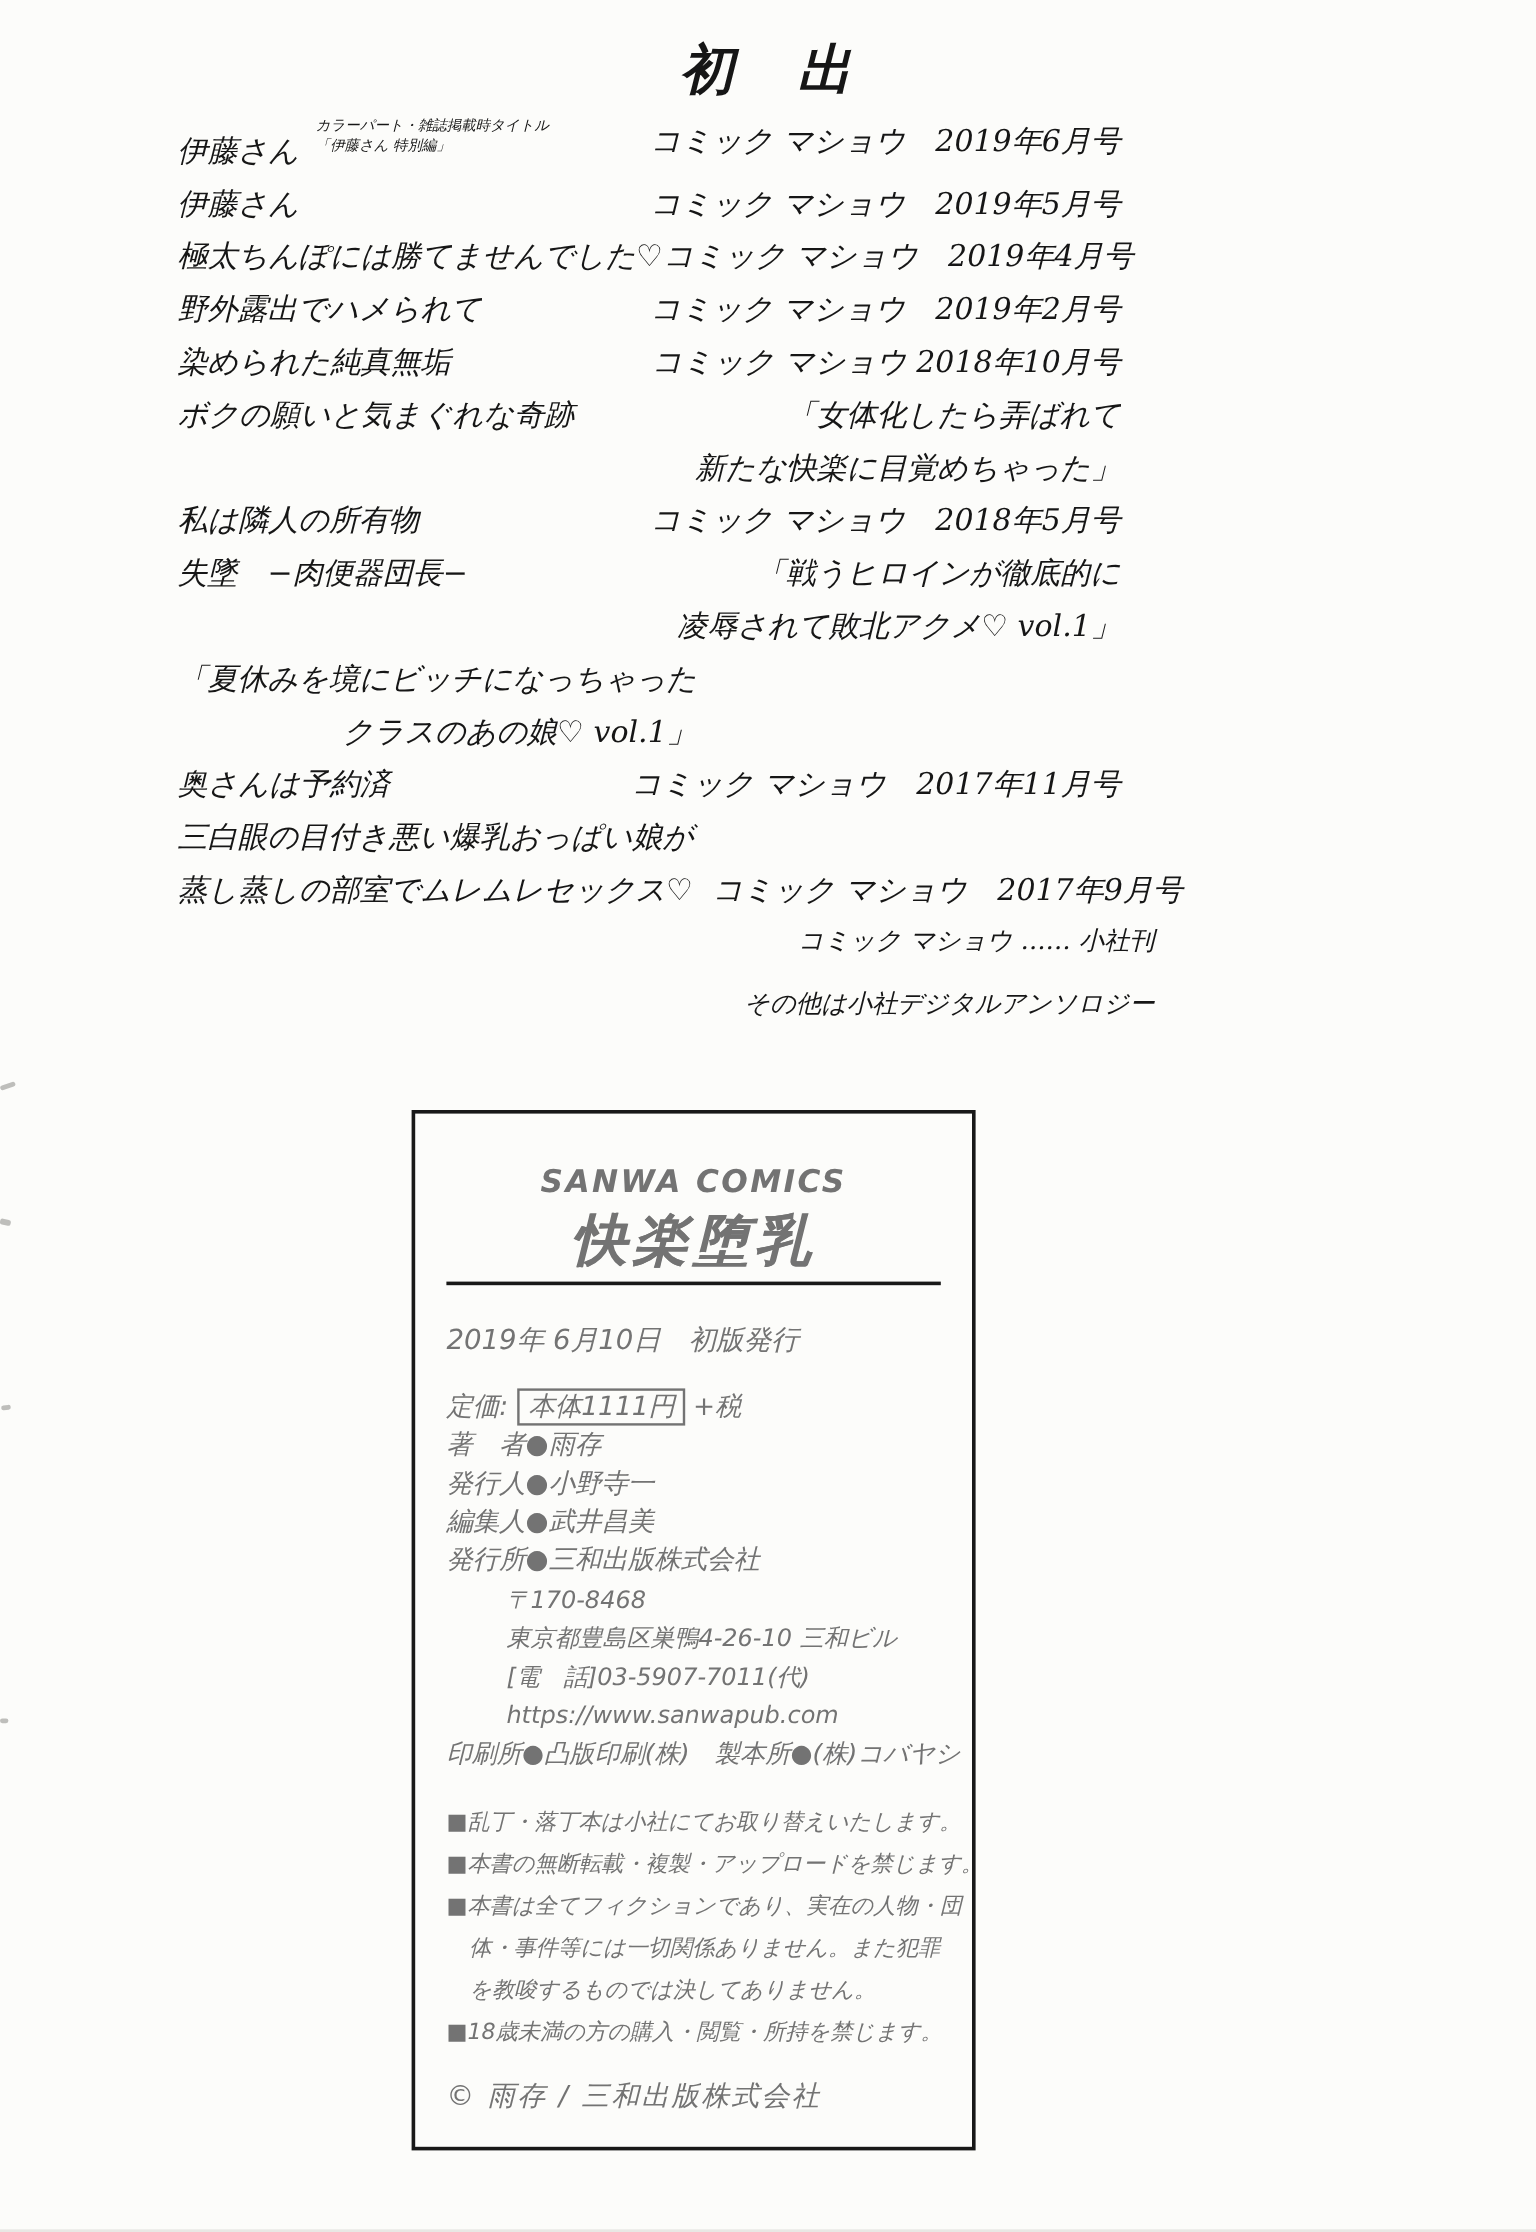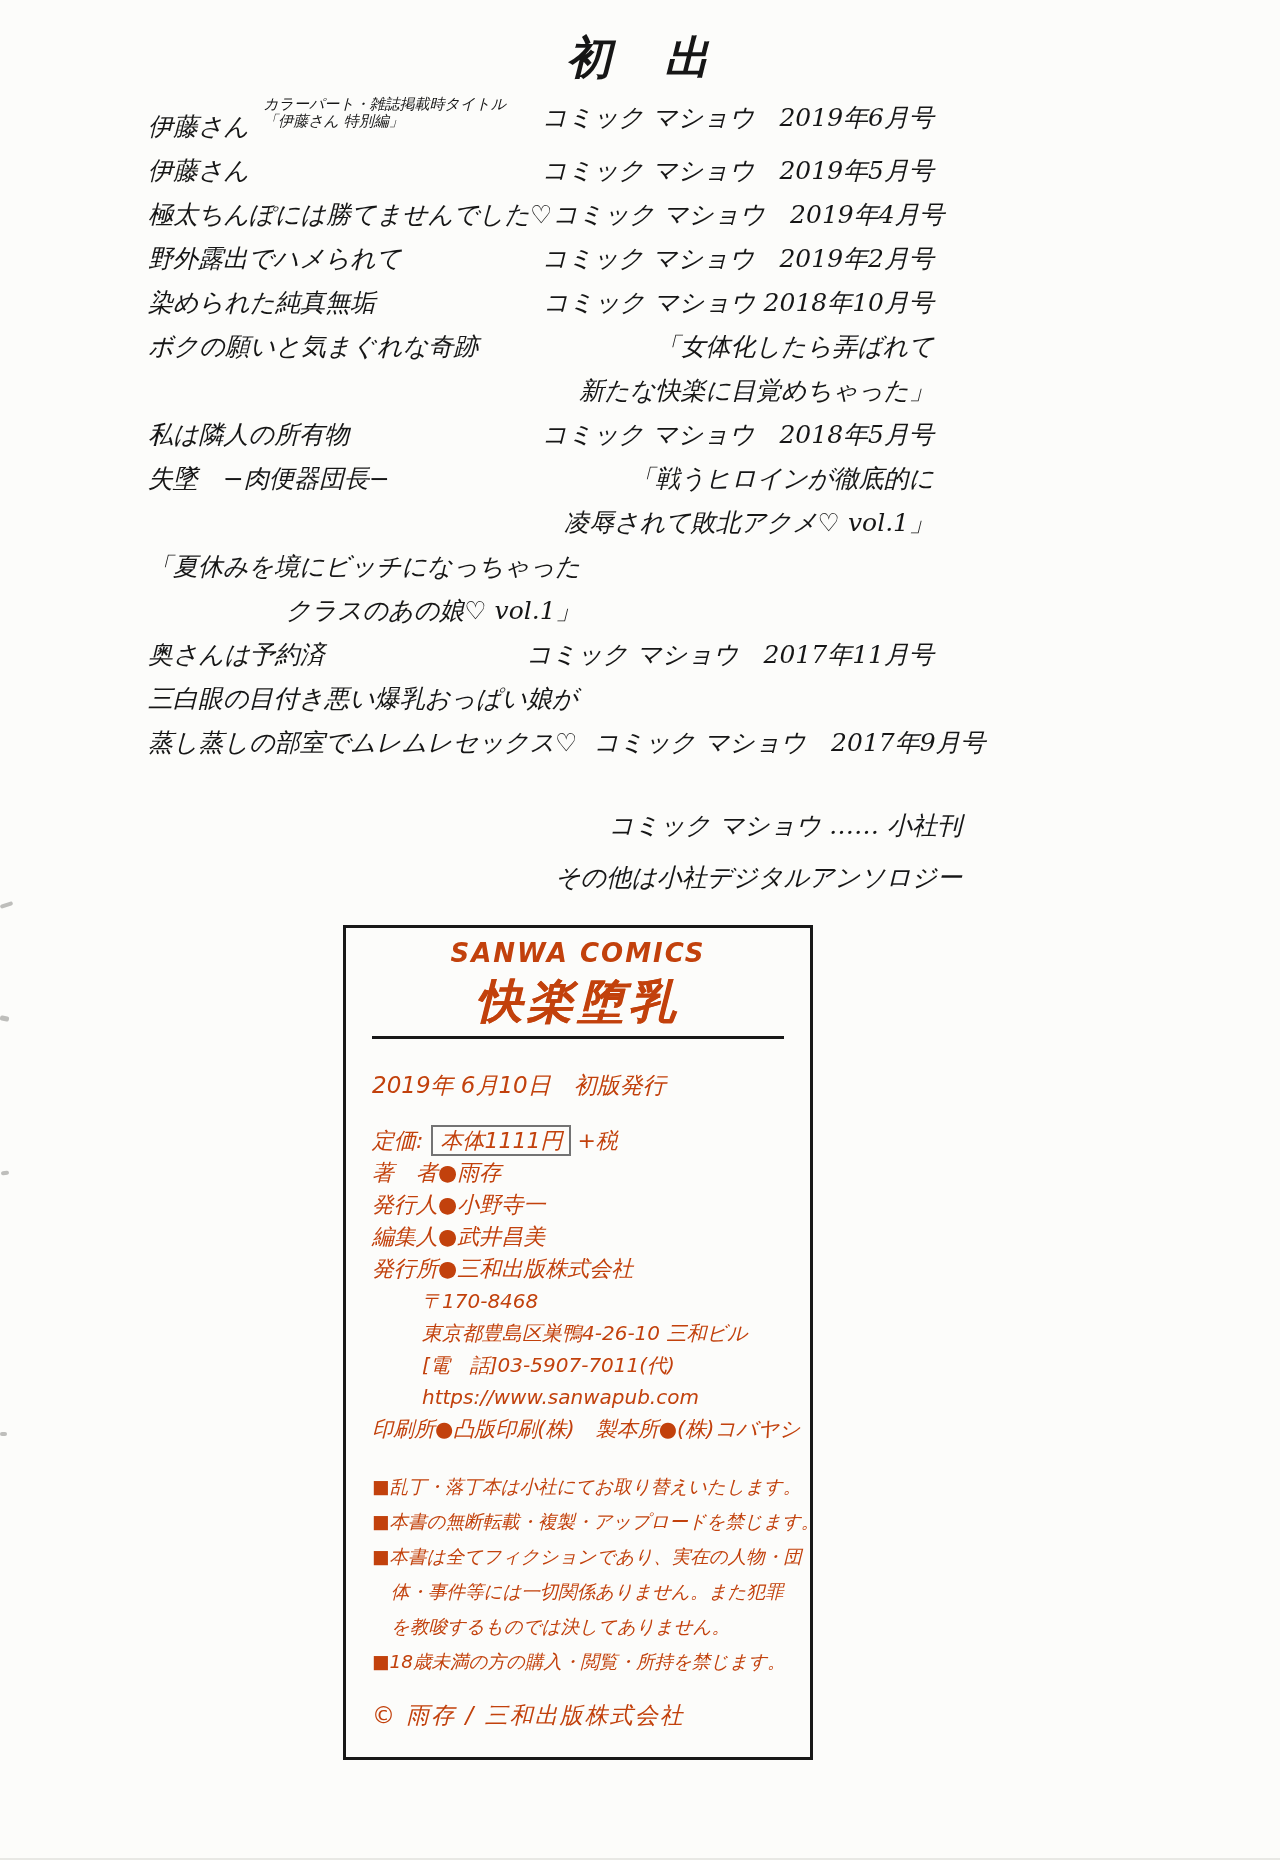--- a/index.html
+++ b/index.html
@@ -42,49 +42,49 @@
   }
   .pub-row { display: flex; justify-content: space-between; align-items: flex-start; }
   .pub-title { white-space: nowrap; }
   .pub-source { white-space: nowrap; }
   .pub-source.quoted { text-align: right; white-space: normal; }
   .pub-source.quoted .src-line { display: block; white-space: nowrap; }
   .annot {
     display: inline-block;
     vertical-align: 9px;
     margin-left: 14px;
-    font-size: 15px;
+    font-size: 12px;
     line-height: 17px;
     letter-spacing: 0;
     font-family: "DejaVu Sans", "Liberation Sans", sans-serif;
   }
   .annot-line { display: block; white-space: nowrap; }
   .pub-row-stacked { display: block; }
   .stack-line2 { display: flex; justify-content: space-between; gap: 16px; }
   .pub-footnote {
     position: absolute;
-    top: 800px;
+    top: 758px;
     right: 318px;
     text-align: right;
-    font-size: 25px;
+    font-size: 21px;
     line-height: 52px;
     white-space: nowrap;
   }
   .pub-footnote div { display: block; }
 
   
   .colophon {
     position: absolute;
     left: 343px; top: 925px;
     width: 470px;
     border: 3px solid #181818;
-    padding: 10px 26px 28px;
+    padding: 42px 26px 28px;
     background: #fcfcfa;
     font-family: "DejaVu Sans", "Liberation Sans", sans-serif;
-    color: #c2410c;
+    color: #737373;
   }
   .brand {
     text-align: center;
     font-weight: bold;
     font-size: 26px;
     line-height: 30px;
     letter-spacing: 2px;
   }
   .book-title {
     margin-top: 8px;

